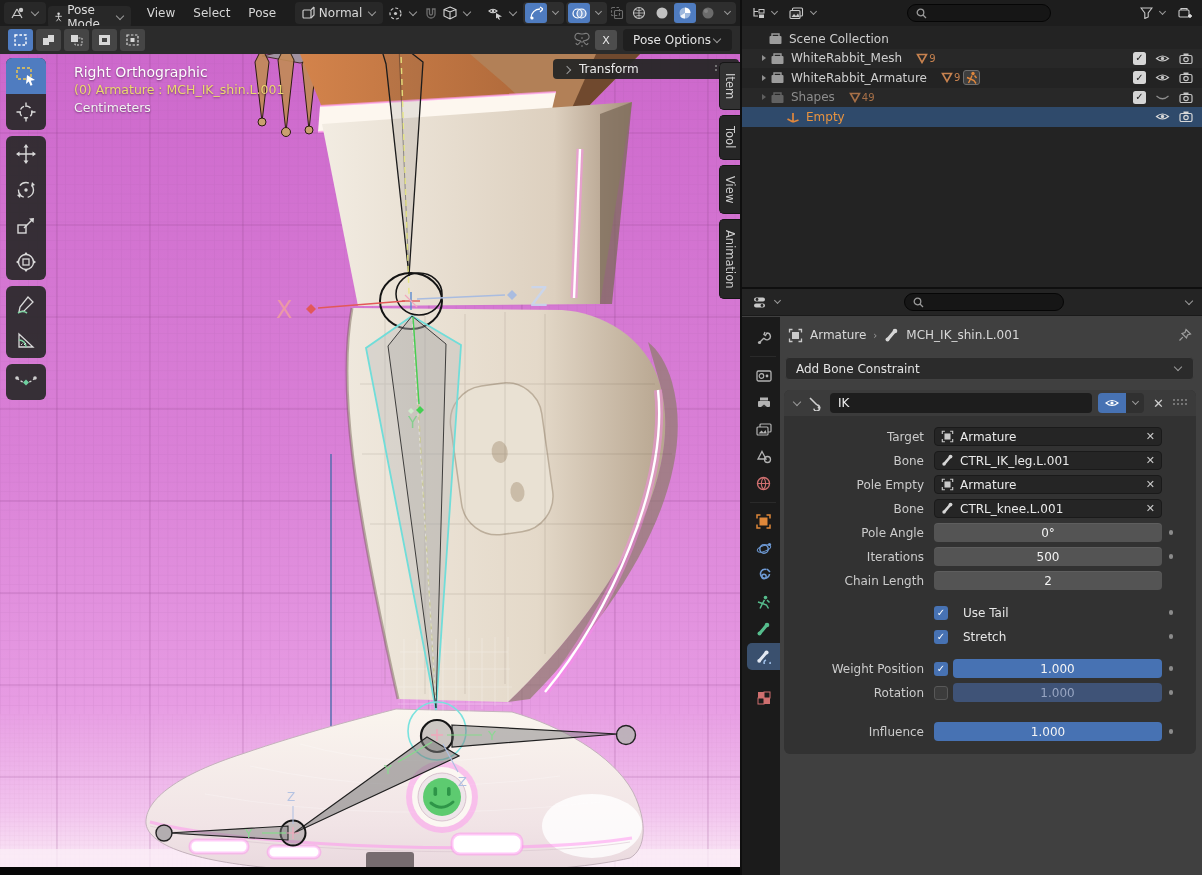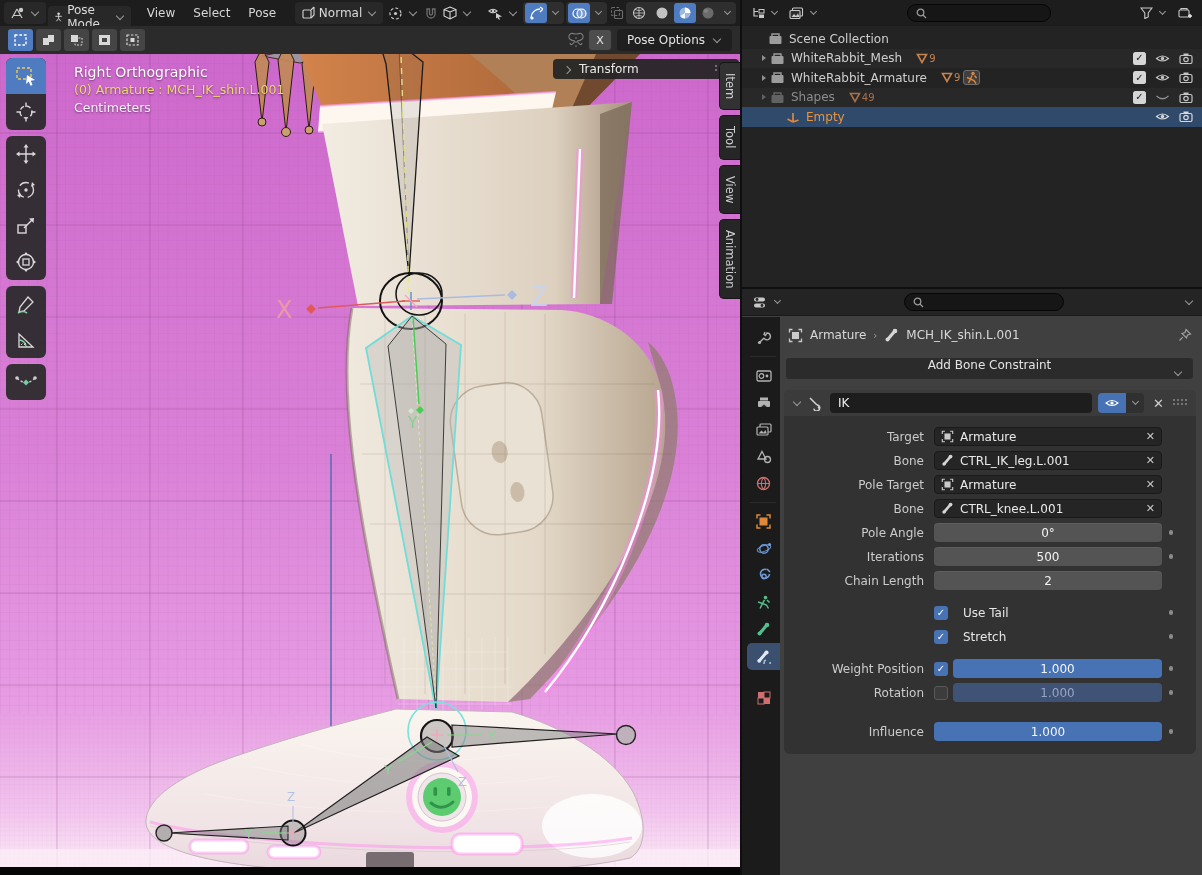--- a/index.html
+++ b/index.html
@@ -22,21 +22,21 @@
   .ibtn{display:flex;align-items:center;justify-content:center;width:22px;height:20px;border-radius:3px;}
   .ibtn.active{background:#4f7cc0;}
   .ibtn.dim{opacity:.45;}
   
   .tool-settings{position:absolute;left:0;top:26px;width:740px;height:28px;background:#2b2b2b;
     display:flex;align-items:center;padding:0 8px;gap:3px;}
   .selmode{width:25px;height:22px;border-radius:3px;background:#454545;display:flex;align-items:center;justify-content:center;}
   .selmode.active{background:#4f7cc0;}
   .xmirror-btn{width:22px;height:20px;background:#4d4d4d;border-radius:3px;display:flex;align-items:center;
     justify-content:center;color:#e8e8e8;font-size:11px;margin-left:4px;}
-  .pose-options{display:flex;align-items:center;gap:6px;background:#1f1f1f;border-radius:4px;
+  .pose-options{display:flex;align-items:center;background:#1f1f1f;border-radius:4px;
     height:22px;padding:0 10px;margin-left:6px;color:#e3e3e3;}
   
   .viewport{position:absolute;left:0;top:54px;width:740px;height:821px;overflow:hidden;background:#d46fd3;}
   .vp-overlay{position:absolute;left:74px;top:9px;line-height:18px;pointer-events:none;
     text-shadow:0 1px 2px rgba(40,10,40,.55);}
   .vp-overlay .l1{color:#fdfdfd;font-size:14px;}
   .vp-overlay .l2{color:#ecd96e;font-size:12.5px;}
   .vp-overlay .l3{color:#f2f2f2;font-size:12.5px;}
   .vp-toolbar{position:absolute;left:6px;top:4px;width:40px;display:flex;flex-direction:column;gap:6px;}
   .tgroup{display:flex;flex-direction:column;background:rgba(40,40,40,.92);border-radius:6px;overflow:hidden;}
@@ -75,21 +75,21 @@
   .p-header{height:27px;background:#242424;display:flex;align-items:center;padding:0 8px;gap:6px;border-bottom:1px solid #1a1a1a;}
   .p-tabs{position:absolute;left:0;top:28px;bottom:0;width:38px;background:#1b1b1b;display:flex;
     flex-direction:column;align-items:stretch;padding-top:7px;}
   .ptab{height:27px;display:flex;align-items:center;justify-content:center;border-radius:5px 0 0 5px;margin-left:5px;}
   .ptab.active{background:#3a506e;}
   .p-sep{height:1px;background:#2a2a2a;margin:5px 4px 5px 8px;}
   .p-content{position:absolute;left:38px;right:0;top:28px;bottom:0;overflow:hidden;}
   .breadcrumb{display:flex;align-items:center;gap:7px;height:26px;margin:5px 10px 0 8px;color:#d8d8d8;}
   .bc-sep{color:#9a9a9a;font-size:10px;}
   .add-btn{margin:9px 8px 0 5px;height:23px;background:#2b2b2b;border:1px solid #414141;border-radius:4px;
-    display:flex;align-items:center;padding:0 10px;color:#e3e3e3;flex-direction:column;}
+    display:flex;align-items:center;padding:0 10px;color:#e3e3e3;}
   .add-btn .chev{margin-left:auto;}
   .panel{margin:10px 6px 0 4px;background:#323232;border-radius:6px;padding-bottom:10px;}
   .panel-header{height:26px;background:#3b3b3b;border-radius:6px 6px 0 0;display:flex;align-items:center;
     padding:0 7px;gap:6px;}
   .name-field{flex:1;height:20px;background:#1d1d1d;border-radius:4px;display:flex;align-items:center;
     padding:0 8px;color:#efefef;}
   .eye-btn{width:28px;height:20px;background:#4772b3;border-radius:4px 0 0 4px;display:flex;align-items:center;justify-content:center;}
   .hd-chev{width:18px;height:20px;background:#303030;border-radius:0 4px 4px 0;display:flex;align-items:center;justify-content:center;}
   .close-x{color:#cfcfcf;font-size:13px;padding:0 3px;}
   .prow{display:flex;align-items:center;height:23px;margin:1px 8px 1px 0;}
@@ -920,21 +920,21 @@
                     <circle cx="3.5" cy="11.5" r="2" fill="#d6d6d6"></circle>
                     <circle cx="11" cy="3" r="2.2" fill="#d6d6d6"></circle>
                   </svg>
               <span>CTRL_IK_leg.L.001</span>
               <span class="x">✕</span>
                 </span>
               </span>
             <span class="pdeco"></span>
           </div>
           <div class="prow">
-            <span class="plabel">Pole Target</span>
+            <span class="plabel">Pole Empty</span>
             <span class="pfield">
                 <span class="idfield">
               <svg width="13" height="13" viewBox="0 0 15 15">
                     <rect x="4" y="4" width="7" height="7" fill="#c9c9c9"></rect>
                     <path d="M1.5 4.5 V1.5 H4.5 M10.5 1.5 H13.5 V4.5 M13.5 10.5 V13.5 H10.5 M4.5 13.5 H1.5 V10.5" stroke="#c9c9c9" fill="none" stroke-width="1.3"></path>
                   </svg>
               <span>Armature</span>
               <span class="x">✕</span>
                 </span>
               </span>

